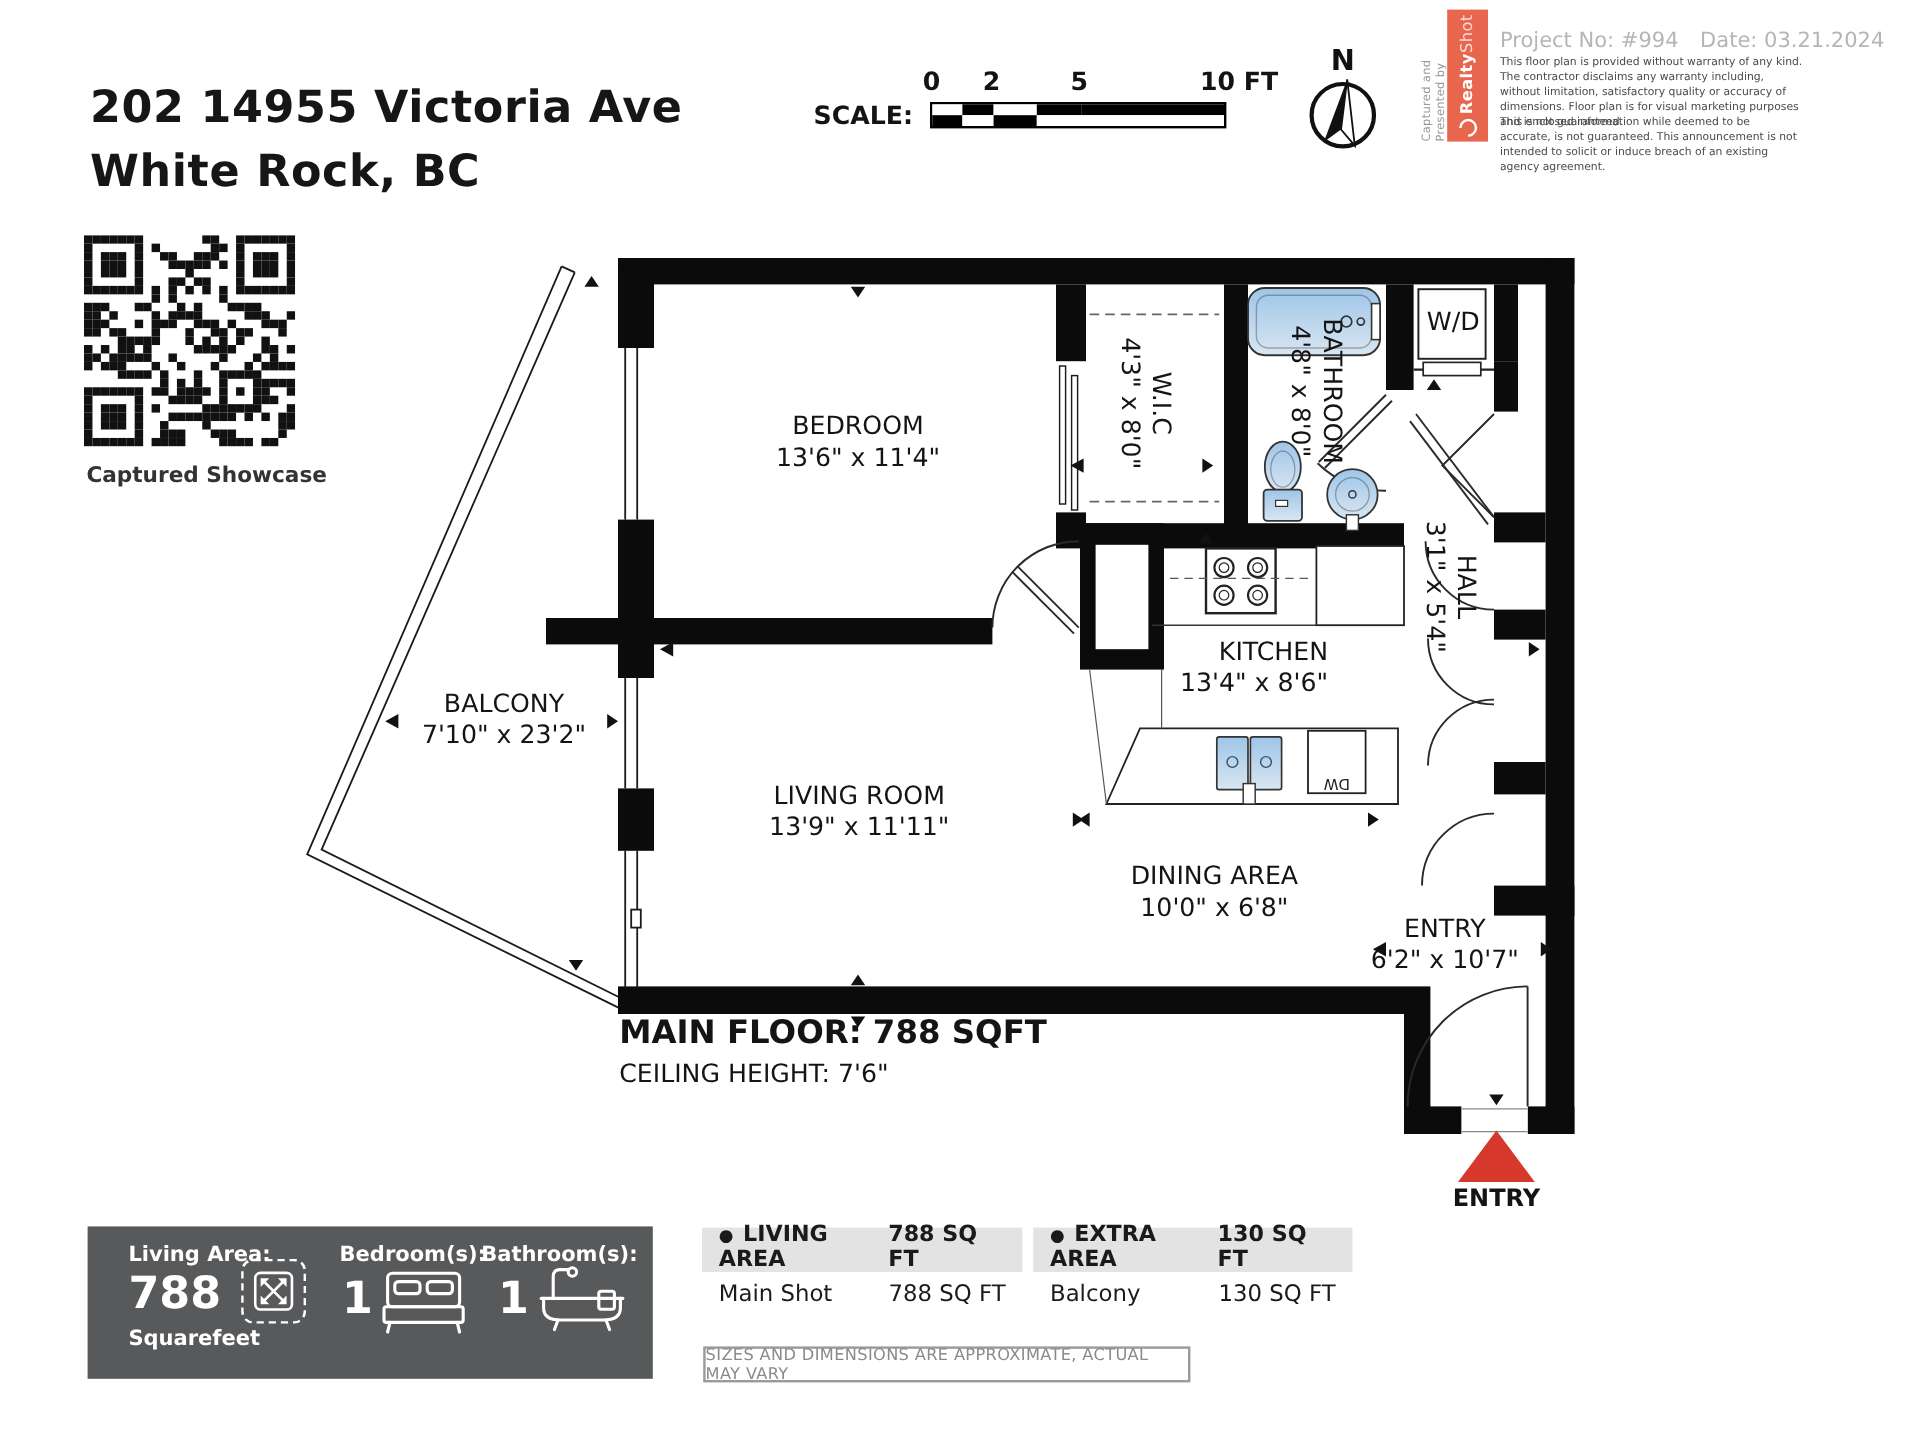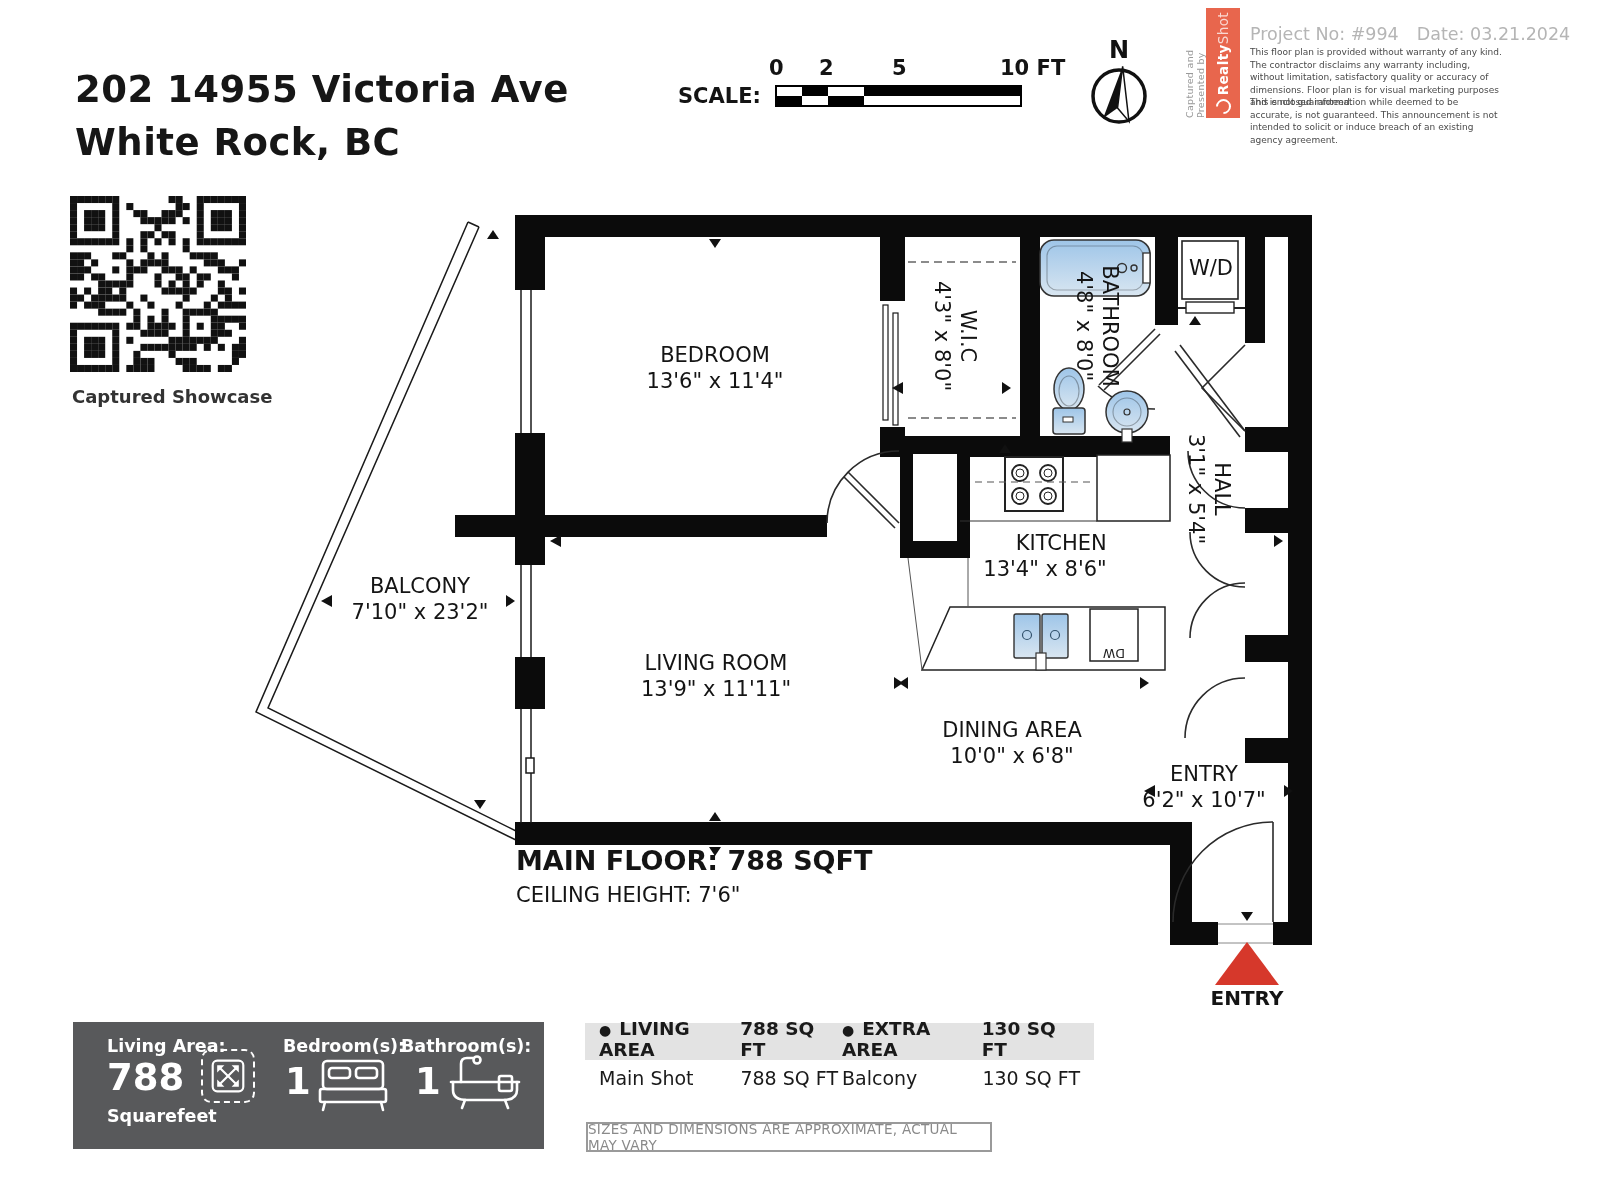--- a/index.html
+++ b/index.html
@@ -44,21 +44,21 @@
   #entry-word{position:absolute;left:997px;top:793px;transform:translate(-50%,-50%);font-size:20px;font-weight:bold;}
   
   #panel{left:73px;top:1022px;width:471px;height:127px;background:#58595b;color:#fff;}
   #panel .lab{position:absolute;font-size:17.5px;font-weight:bold;}
   #panel .big{position:absolute;font-size:37px;font-weight:bold;}
   #expand-box{position:absolute;left:128px;top:27px;width:50px;height:50px;border:2px dashed #fff;border-radius:10px;display:flex;align-items:center;justify-content:center;}
   
   .thead{height:37px;background:#e3e3e3;display:flex;align-items:flex-end;justify-content:space-between;padding:0 14px;box-sizing:border-box;font-size:18.5px;font-weight:bold;color:#1a1a1a;}
   .trow{height:36px;display:flex;align-items:center;justify-content:space-between;padding:0 14px;box-sizing:border-box;font-size:19px;color:#1a1a1a;}
   #table1{left:585px;top:1023px;width:267px;}
-  #table2{left:828px;top:1023px;width:266px;}
+  #table2{left:861px;top:1023px;width:266px;}
   .bullet{font-size:14px;margin-right:8px;}
   #note{left:586px;top:1122px;width:402px;height:26px;border:2px solid #9a9a9a;display:flex;align-items:center;justify-content:center;font-size:13.5px;color:#8a8a8a;letter-spacing:.3px;}
 </style>
 </head>
 <body>
 
 <div class="abs" id="title">
   <div>202 14955 Victoria Ave</div>
   <div>White Rock, BC</div>
 </div>

